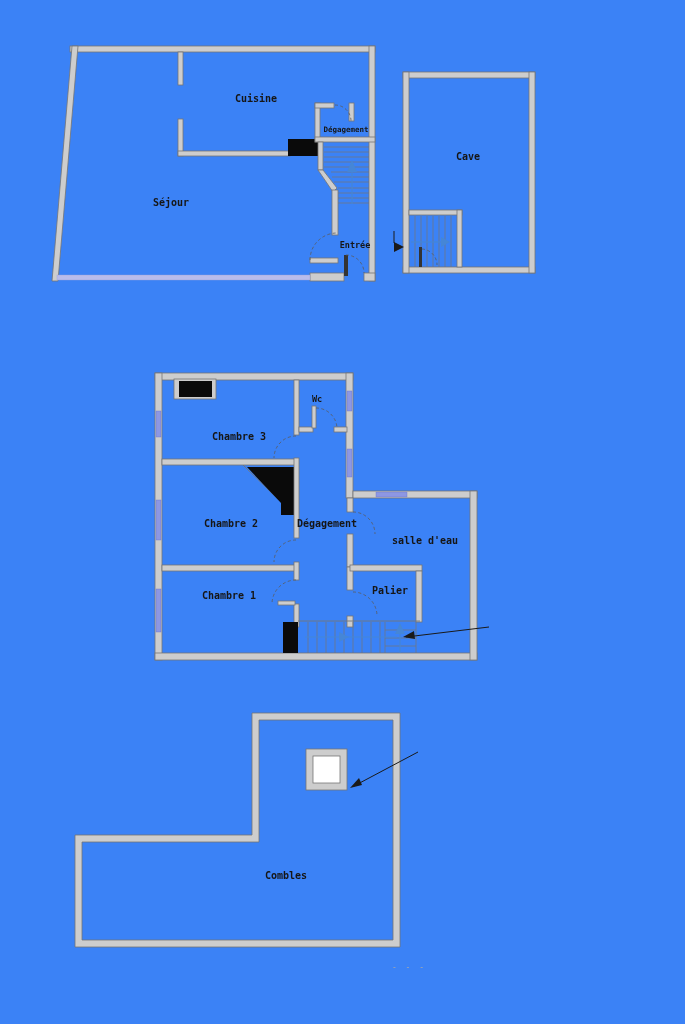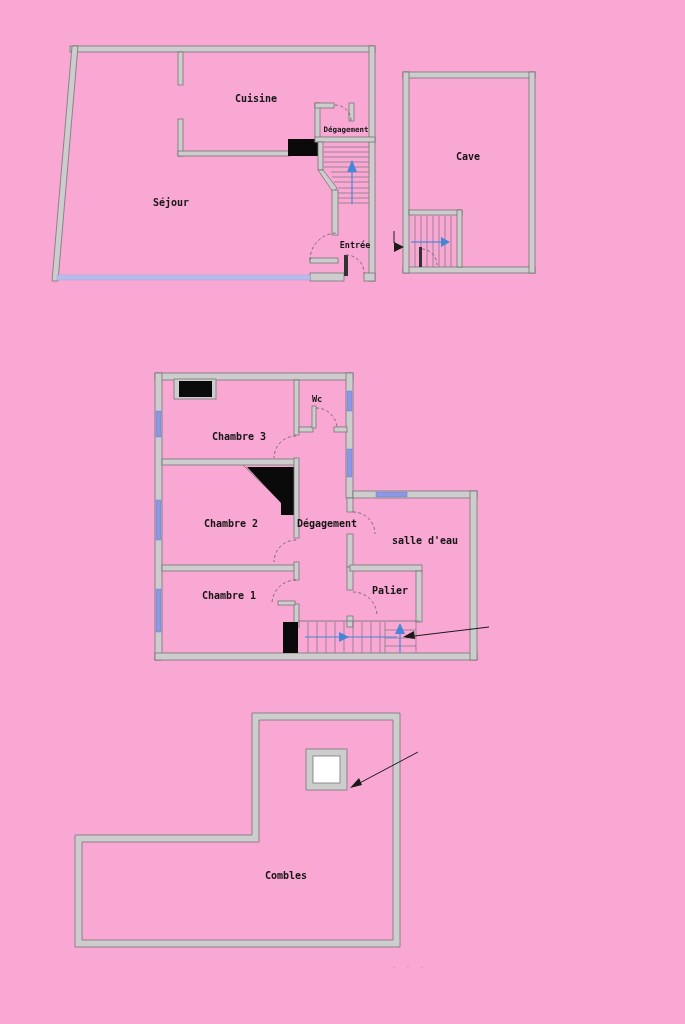--- a/index.html
+++ b/index.html
@@ -1,16 +1,16 @@
 <!DOCTYPE html>
 <html><head>
 <meta charset="utf-8">
 <style>
   html,body{margin:0;padding:0;background:#ffffff;}
-  .canvas{position:relative;width:685px;height:1024px;background:#f9a8d4;overflow:hidden;
+  .canvas{position:relative;width:685px;height:1024px;background:#3b82f6;overflow:hidden;
           font-family:"DejaVu Sans Mono","Liberation Mono",monospace;}
   svg{position:absolute;left:0;top:0;}
   .wall{fill:#cdcdcd;stroke:#757575;stroke-width:.8;}
   .blackfill{fill:#0a0a0a;stroke:none;}
   .darkleaf{fill:#333333;stroke:none;}
   .win{fill:#8d97e3;stroke:#6a74c9;stroke-width:.4;}
   .winlight{fill:#b8bcec;stroke:#9aa0d8;stroke-width:.4;}
   .tread{stroke:#767676;stroke-width:.7;fill:none;}
   .thin{stroke:#767676;stroke-width:.9;fill:none;}
   .arc{stroke:#5a5a5a;stroke-width:.8;fill:none;stroke-dasharray:3 2.4;}

